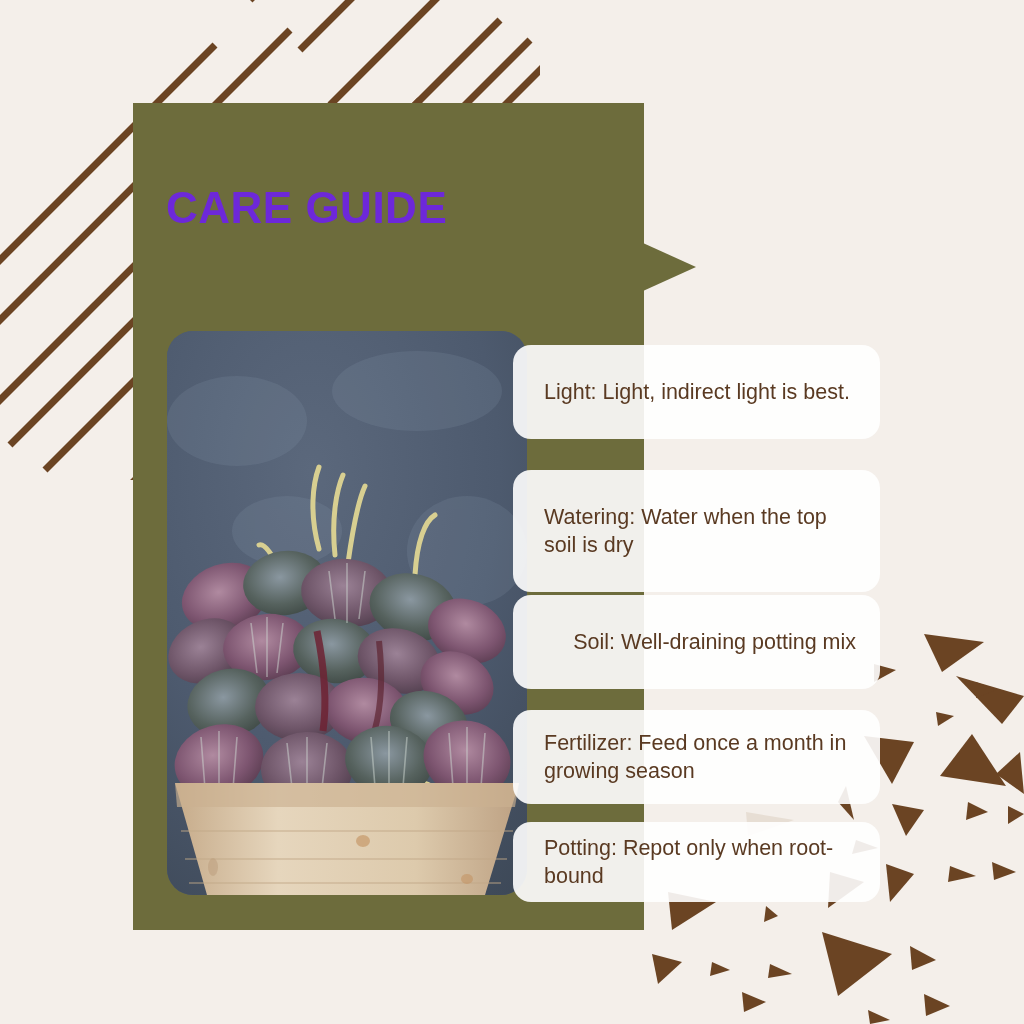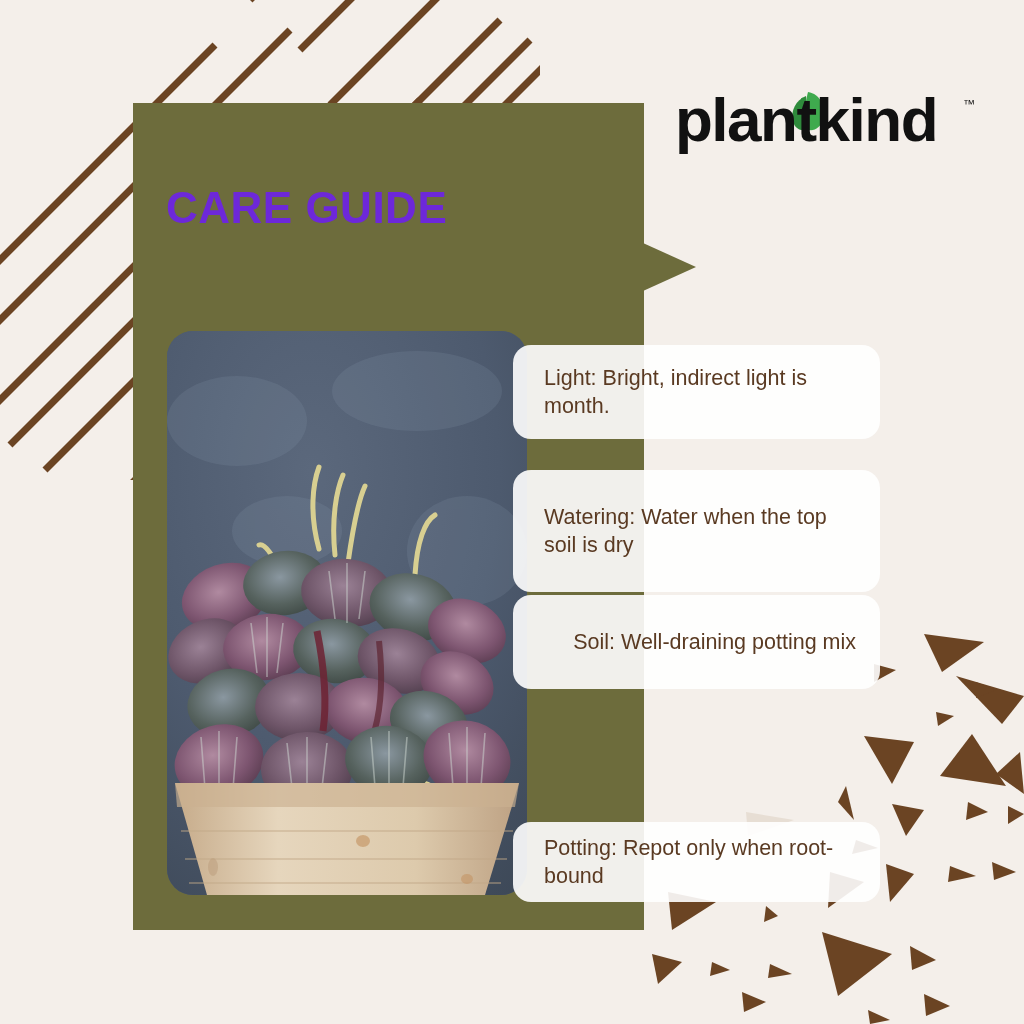--- a/index.html
+++ b/index.html
@@ -99,33 +99,20 @@
       <line x1="430" y1="180" x2="560" y2="50"></line>
       <line x1="330" y1="190" x2="420" y2="100"></line>
     </g>
   </svg>
 
   <div id="olive-panel"></div>
   <div id="olive-notch"></div>
 
   <div id="care-title">CARE GUIDE</div>
 
-  <div id="logo">
-    <svg viewBox="0 0 310 72" xmlns="http://www.w3.org/2000/svg">
-
-      <g>
-        <path d="M133 6 C145 8 151 20 148 33 C146 41 140 45 134 44 C130 38 129 20 133 6 Z" fill="#3faa4e"></path>
-        <path d="M131 10 C121 14 115 25 118 36 C120 42 125 45 130 44 C132 36 132 20 131 10 Z" fill="#2f8b3c"></path>
-        <path d="M133 43 C132 30 130 20 127 12" stroke="#2f8b3c" stroke-width="2" fill="none"></path>
-      </g>
-
-      <text x="0" y="55" font-family="Liberation Sans, sans-serif" font-size="62" font-weight="bold" fill="#111111" letter-spacing="-1.5">plantkind</text>
-      <text x="288" y="22" font-family="Liberation Sans, sans-serif" font-size="12" fill="#111111">™</text>
-    </svg>
-  </div>
 
   <div id="photo">
     <svg viewBox="0 0 360 564" xmlns="http://www.w3.org/2000/svg">
       <defs>
         <radialGradient id="bg" cx="40%" cy="25%" r="95%">
           <stop offset="0%" stop-color="#5b687c"></stop>
           <stop offset="55%" stop-color="#4d5a6e"></stop>
           <stop offset="100%" stop-color="#3d4857"></stop>
         </radialGradient>
         <linearGradient id="pot" x1="0" y1="0" x2="1" y2="0">
@@ -246,25 +233,28 @@
       <polygon points="300,370 326,382 302,392"></polygon>
       <polygon points="244,386 266,396 246,400"></polygon>
     </g>
 
     <g fill="#e7ded4">
       <polygon points="122,188 170,196 124,212"></polygon>
     </g>
   </svg>
 
   <div class="tip-card" id="tip-0">
-    <span>Light: Bright, indirect light is month.</span>
+    <span>Light: Light, indirect light is best.</span>
   </div>
   <div class="tip-card" id="tip-1">
     <span>Watering: Water when the top soil is dry</span>
   </div>
   <div class="tip-card" id="tip-2">
     <span>Soil: Well-draining potting mix</span>
   </div>
+  <div class="tip-card" id="tip-3">
+    <span>Fertilizer: Feed once a month in growing season</span>
+  </div>
   <div class="tip-card" id="tip-4">
     <span>Potting: Repot only when root-bound</span>
   </div>
 
 </div>
 
 </body></html>

